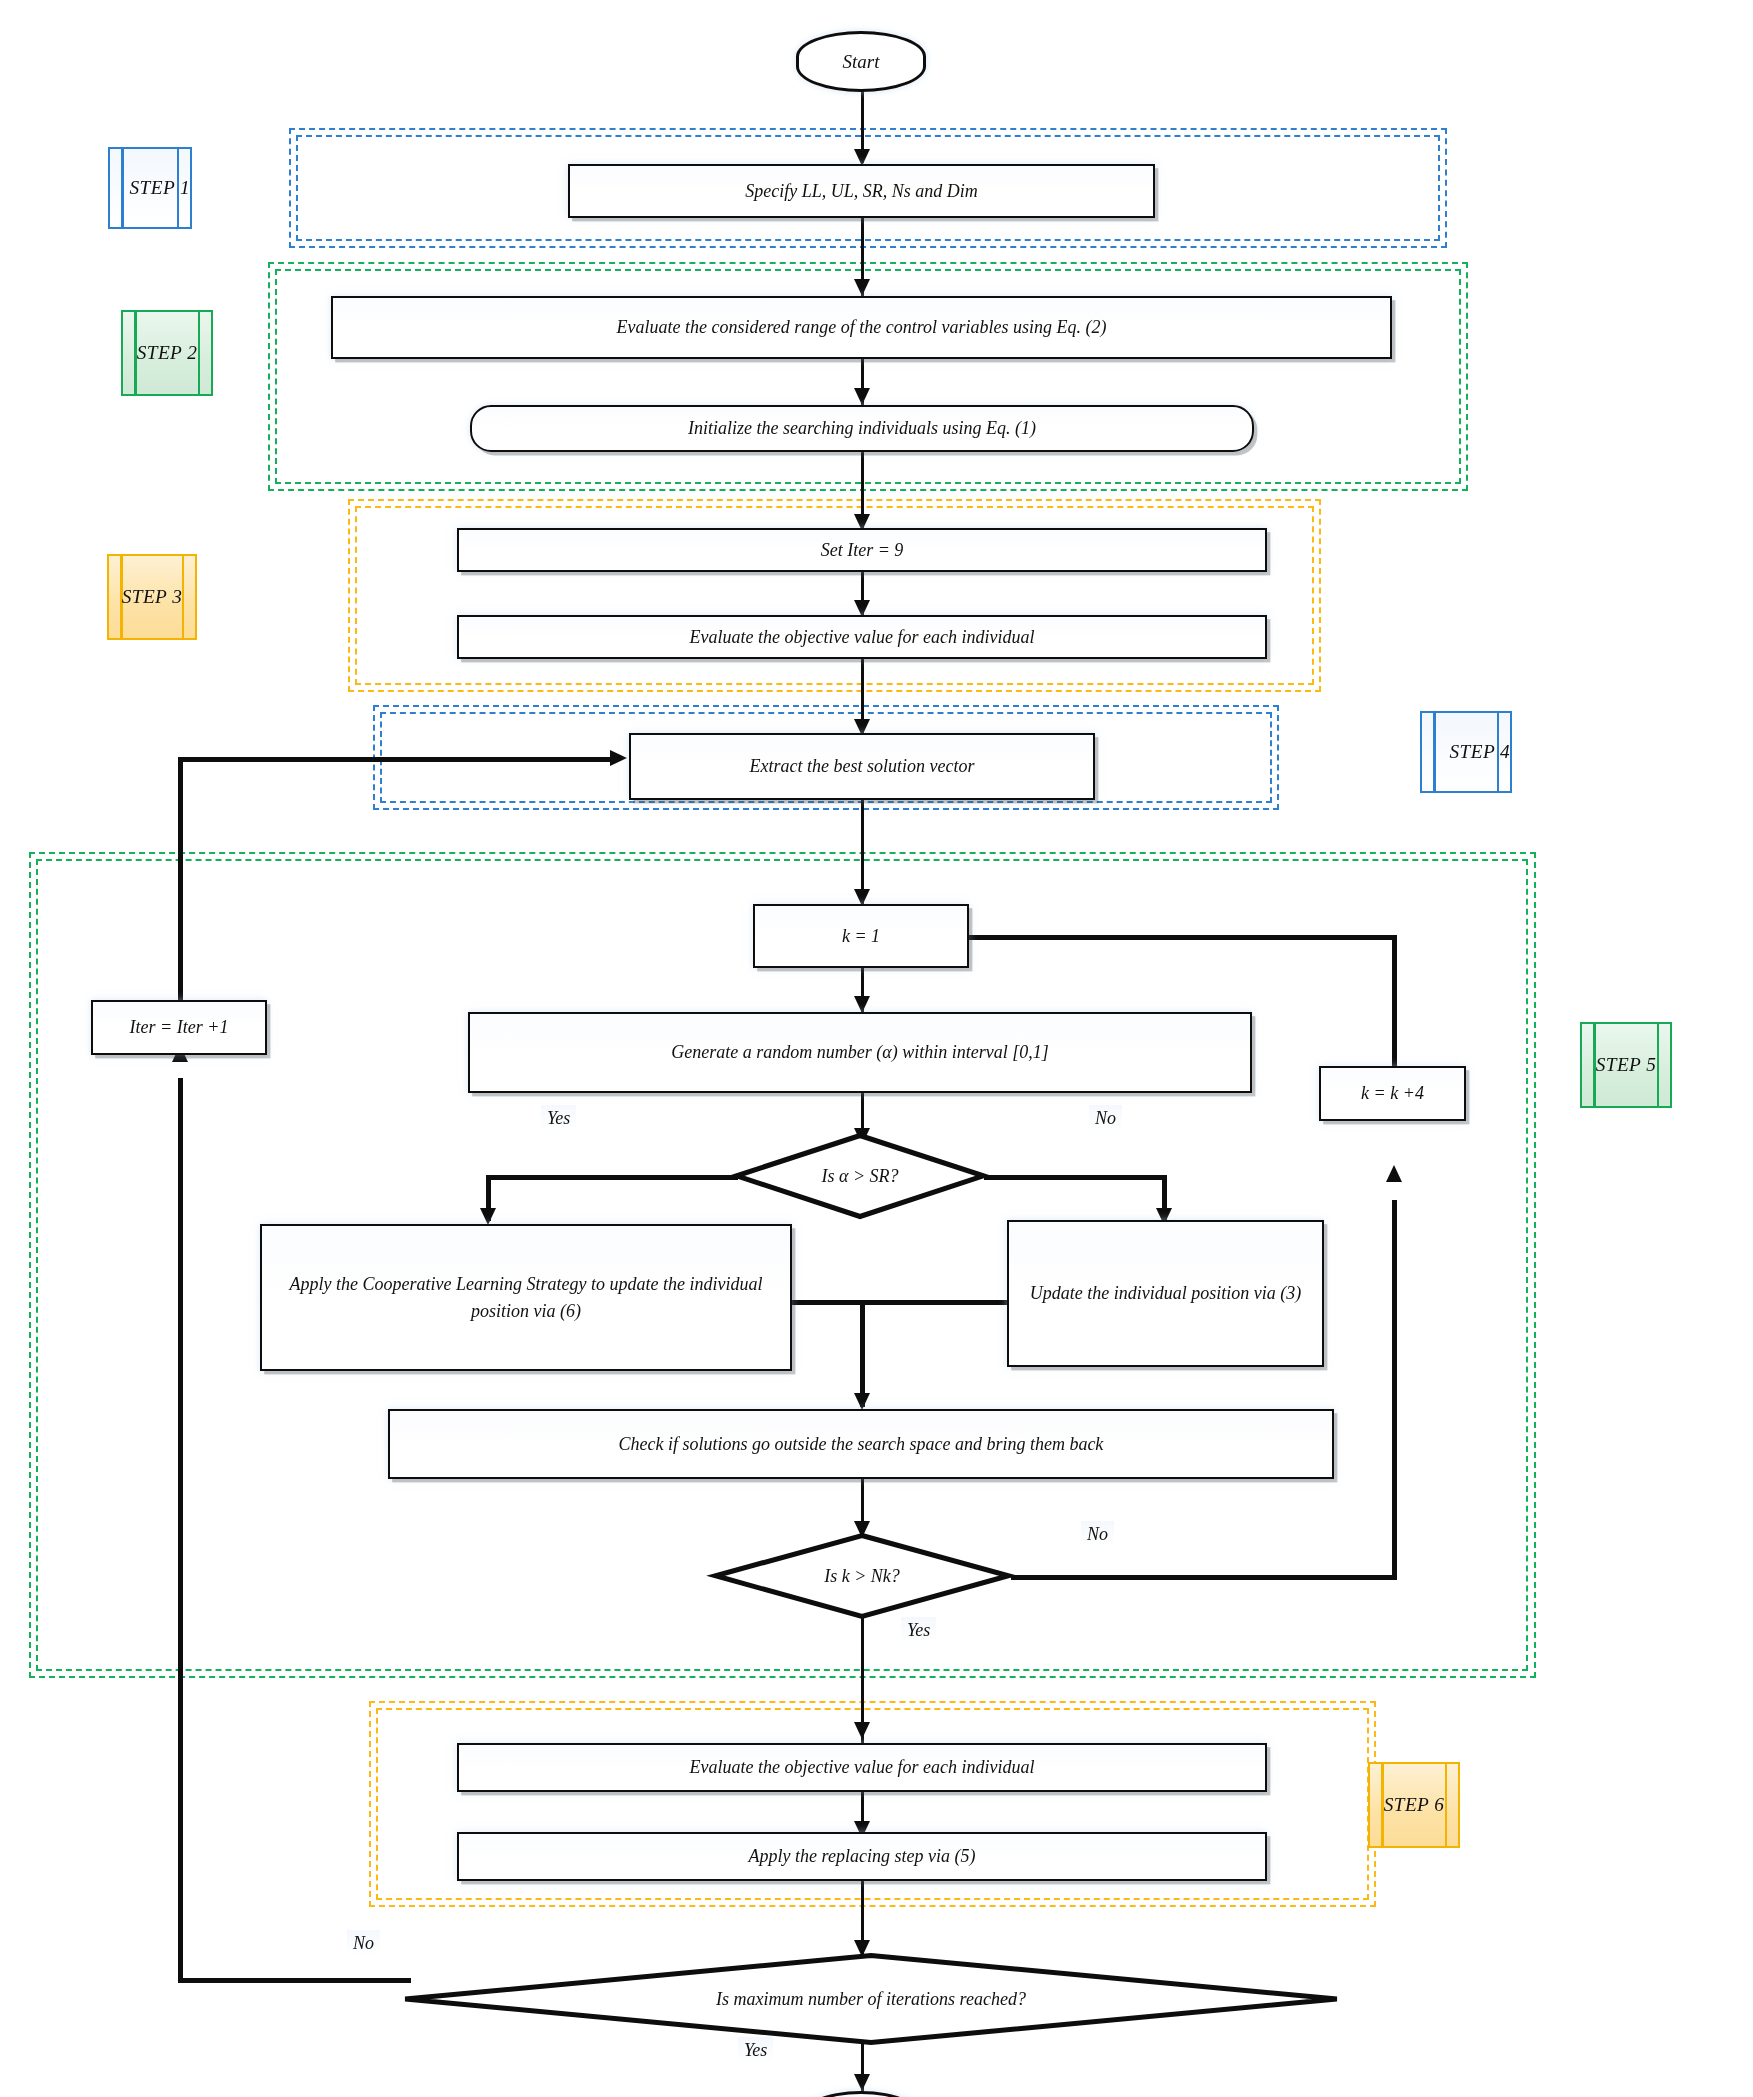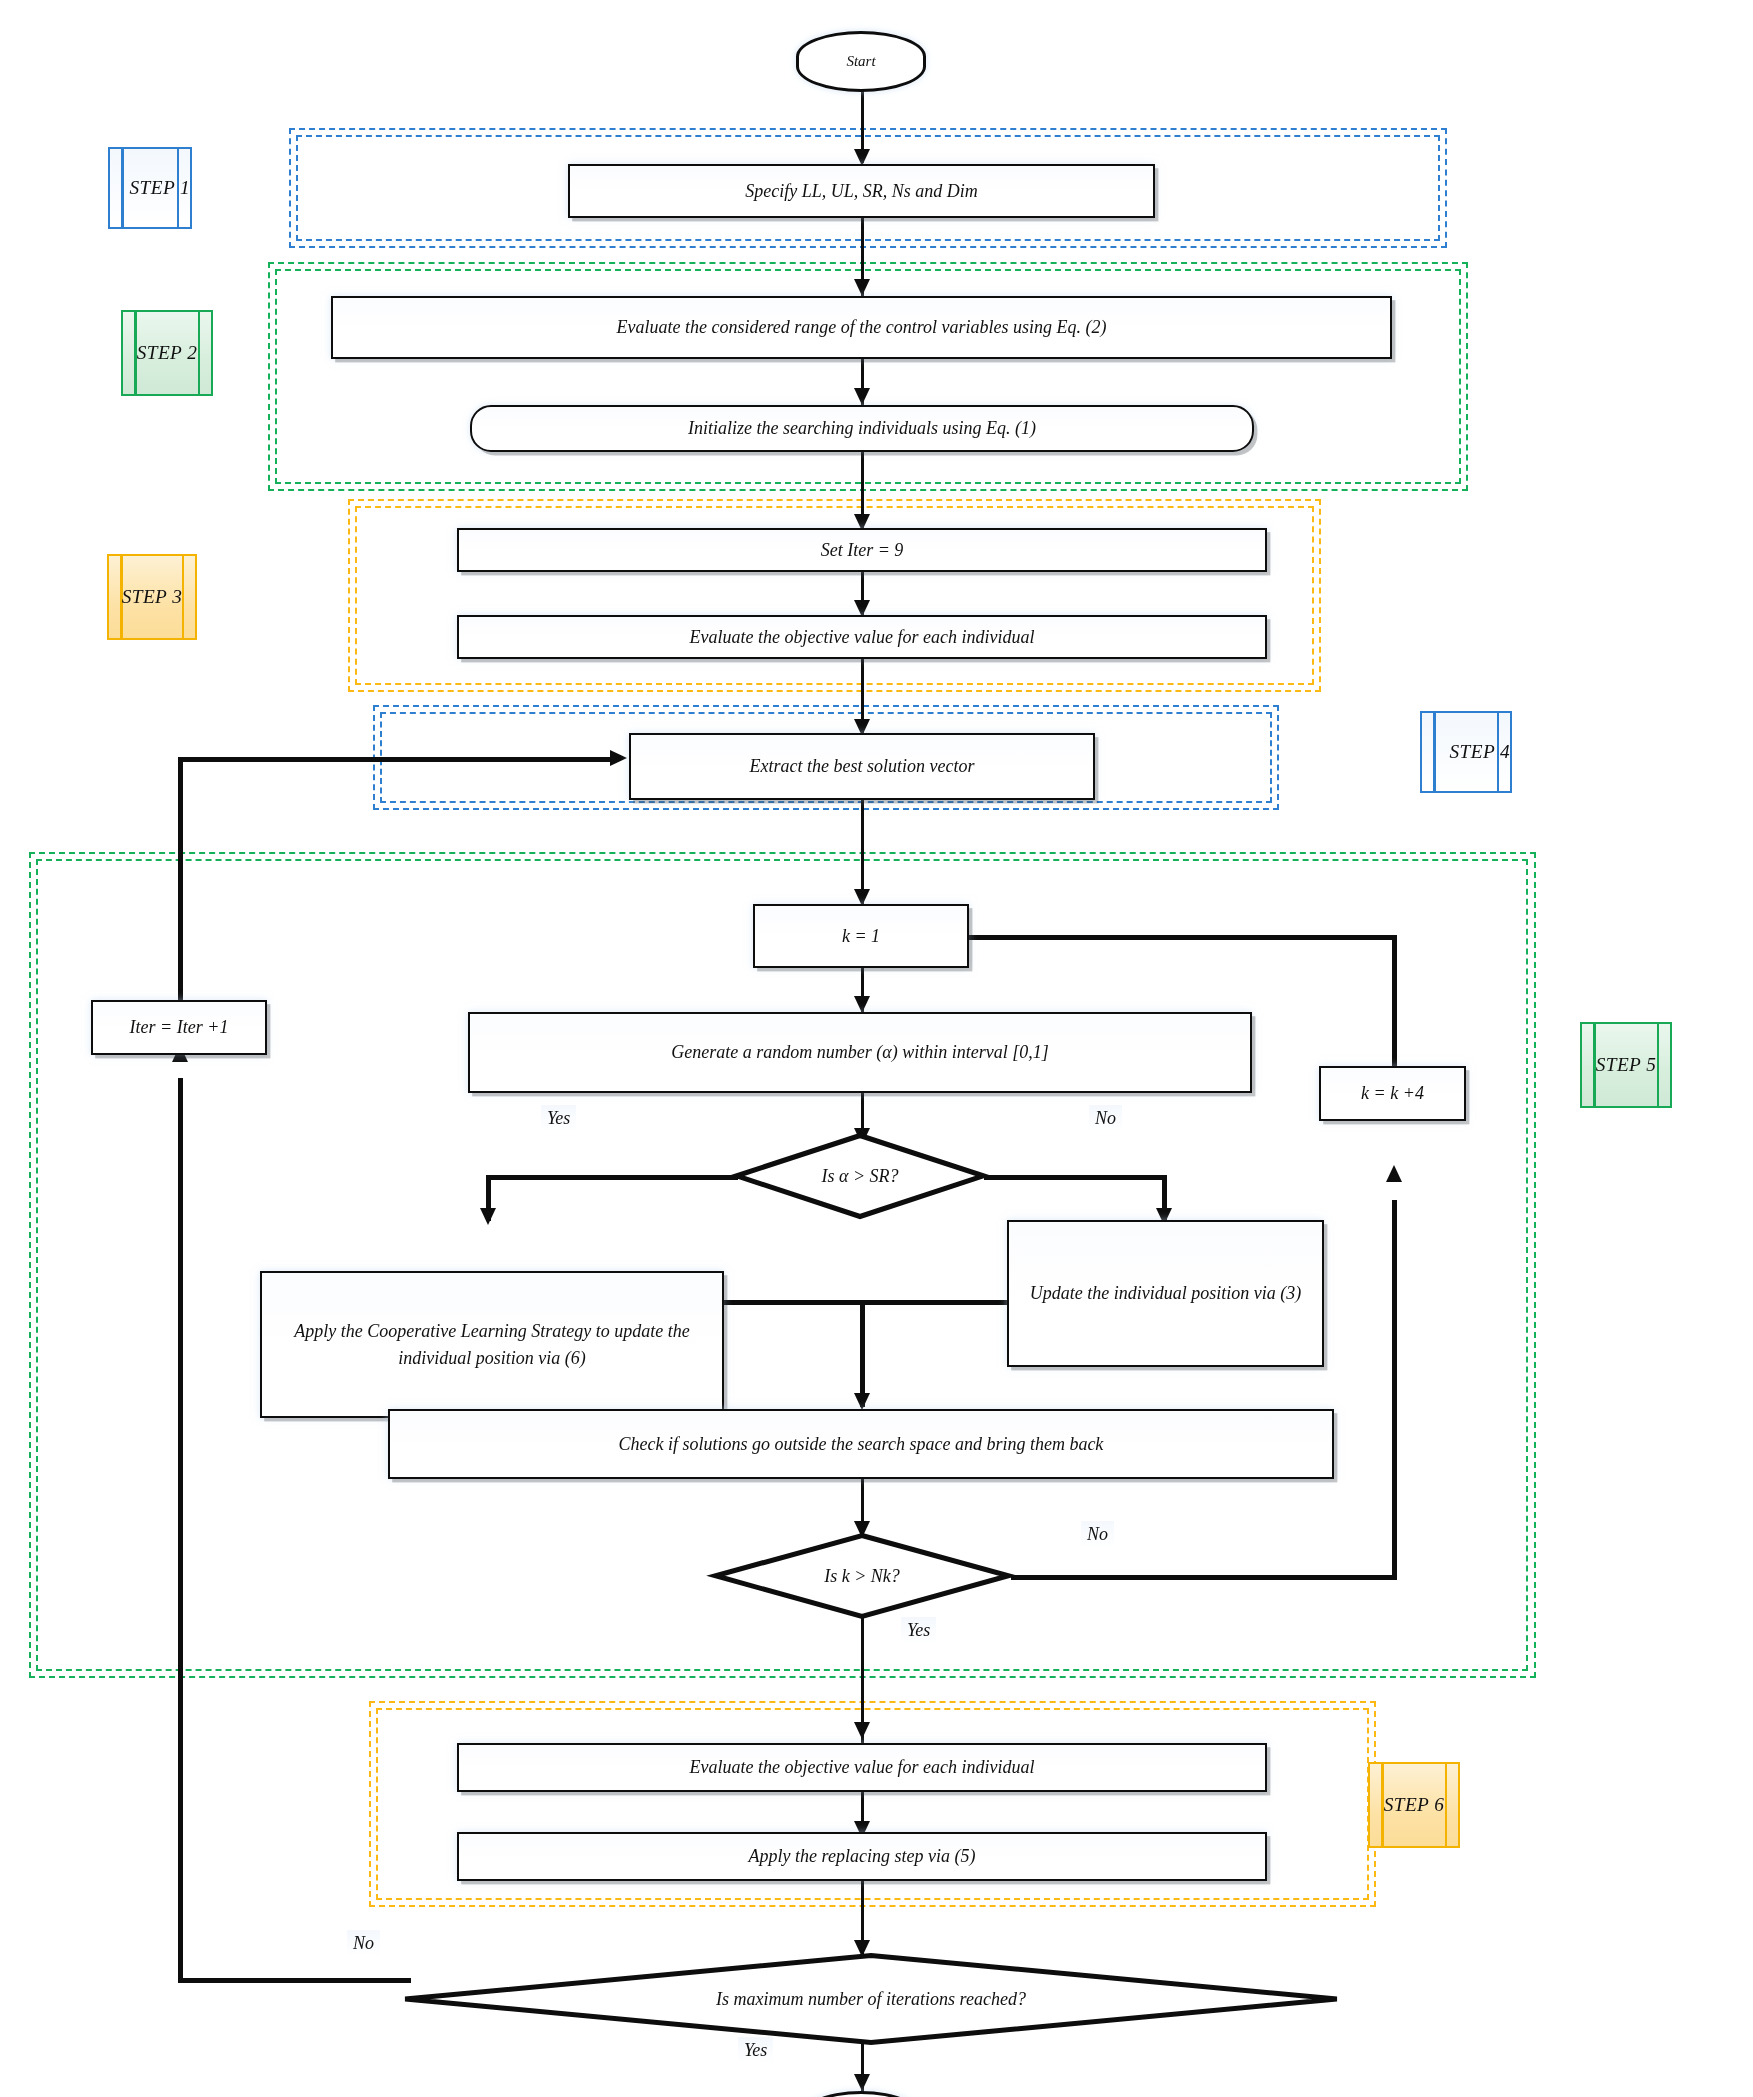--- a/index.html
+++ b/index.html
@@ -221,21 +221,21 @@
   <div class="ln thick v" style="left:178px;top:1078px;height:902px;"></div>
   <div class="arrow up" style="left:172px;top:1045px;"></div>
 
   <div class="ln thick v" style="left:178px;top:757px;height:243px;"></div>
   <div class="ln thick h" style="left:178px;top:757px;width:434px;"></div>
   <div class="arrow right" style="left:610px;top:750px;"></div>
 
   <div class="ln v" style="left:861px;top:2016px;height:76px;"></div>
   <div class="arrow down" style="left:854px;top:2074px;"></div>
 
-  <div class="terminal" style="left:796px;top:31px;width:130px;height:61px;font-size:15px;">
+  <div class="terminal" style="left:796px;top:31px;width:130px;height:61px;font-size:19px;">
     <span>Start</span>
   </div>
 
   <div class="terminal" style="left:796px;top:2091px;width:130px;height:71px;font-size:18.5px;">
     
   </div>
 
   <div class="node" style="left:568px;top:164px;width:587px;height:54px;font-size:18px;">
     <span>Specify LL, UL, SR, Ns and Dim</span>
   </div>
@@ -261,21 +261,21 @@
   </div>
 
   <div class="node" style="left:753px;top:904px;width:216px;height:64px;font-size:18px;">
     <span>k = 1</span>
   </div>
 
   <div class="node" style="left:468px;top:1012px;width:784px;height:81px;font-size:18px;">
     <span>Generate a random number (α) within interval [0,1]</span>
   </div>
 
-  <div class="node" style="left:260px;top:1271px;width:464px;height:147px;font-size:18px;text-align:center;">
+  <div class="node" style="left:260px;top:1224px;width:532px;height:147px;font-size:18px;text-align:center;">
     <span>Apply the Cooperative Learning Strategy to update the individual position via (6)</span>
   </div>
 
   <div class="node" style="left:1007px;top:1220px;width:317px;height:147px;font-size:18px;">
     <span>Update the individual position via (3)</span>
   </div>
 
   <div class="node" style="left:388px;top:1409px;width:946px;height:70px;font-size:18px;">
     <span>Check if solutions go outside the search space and bring them back</span>
   </div>

